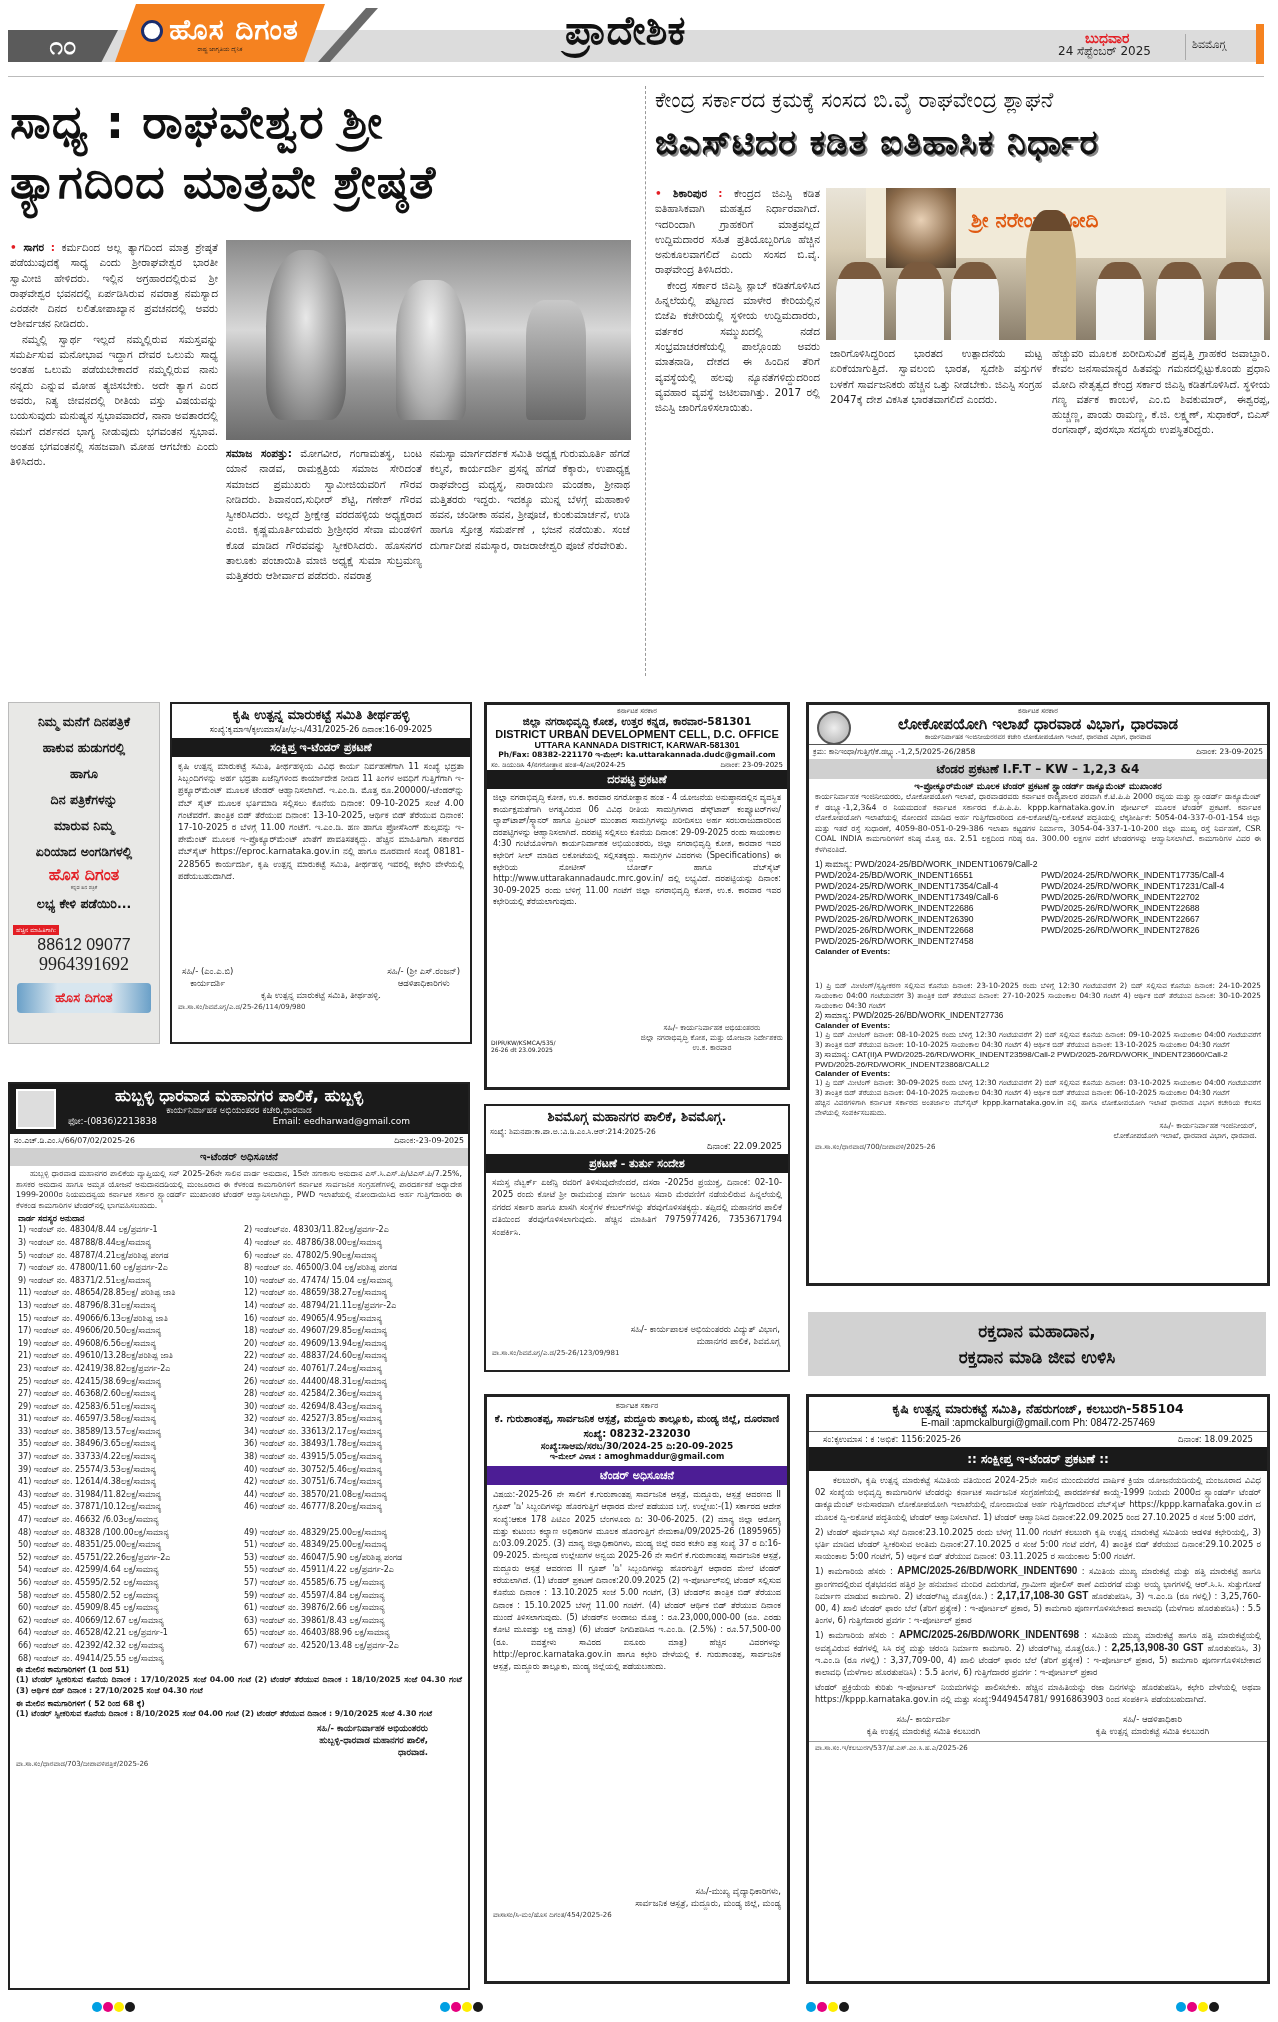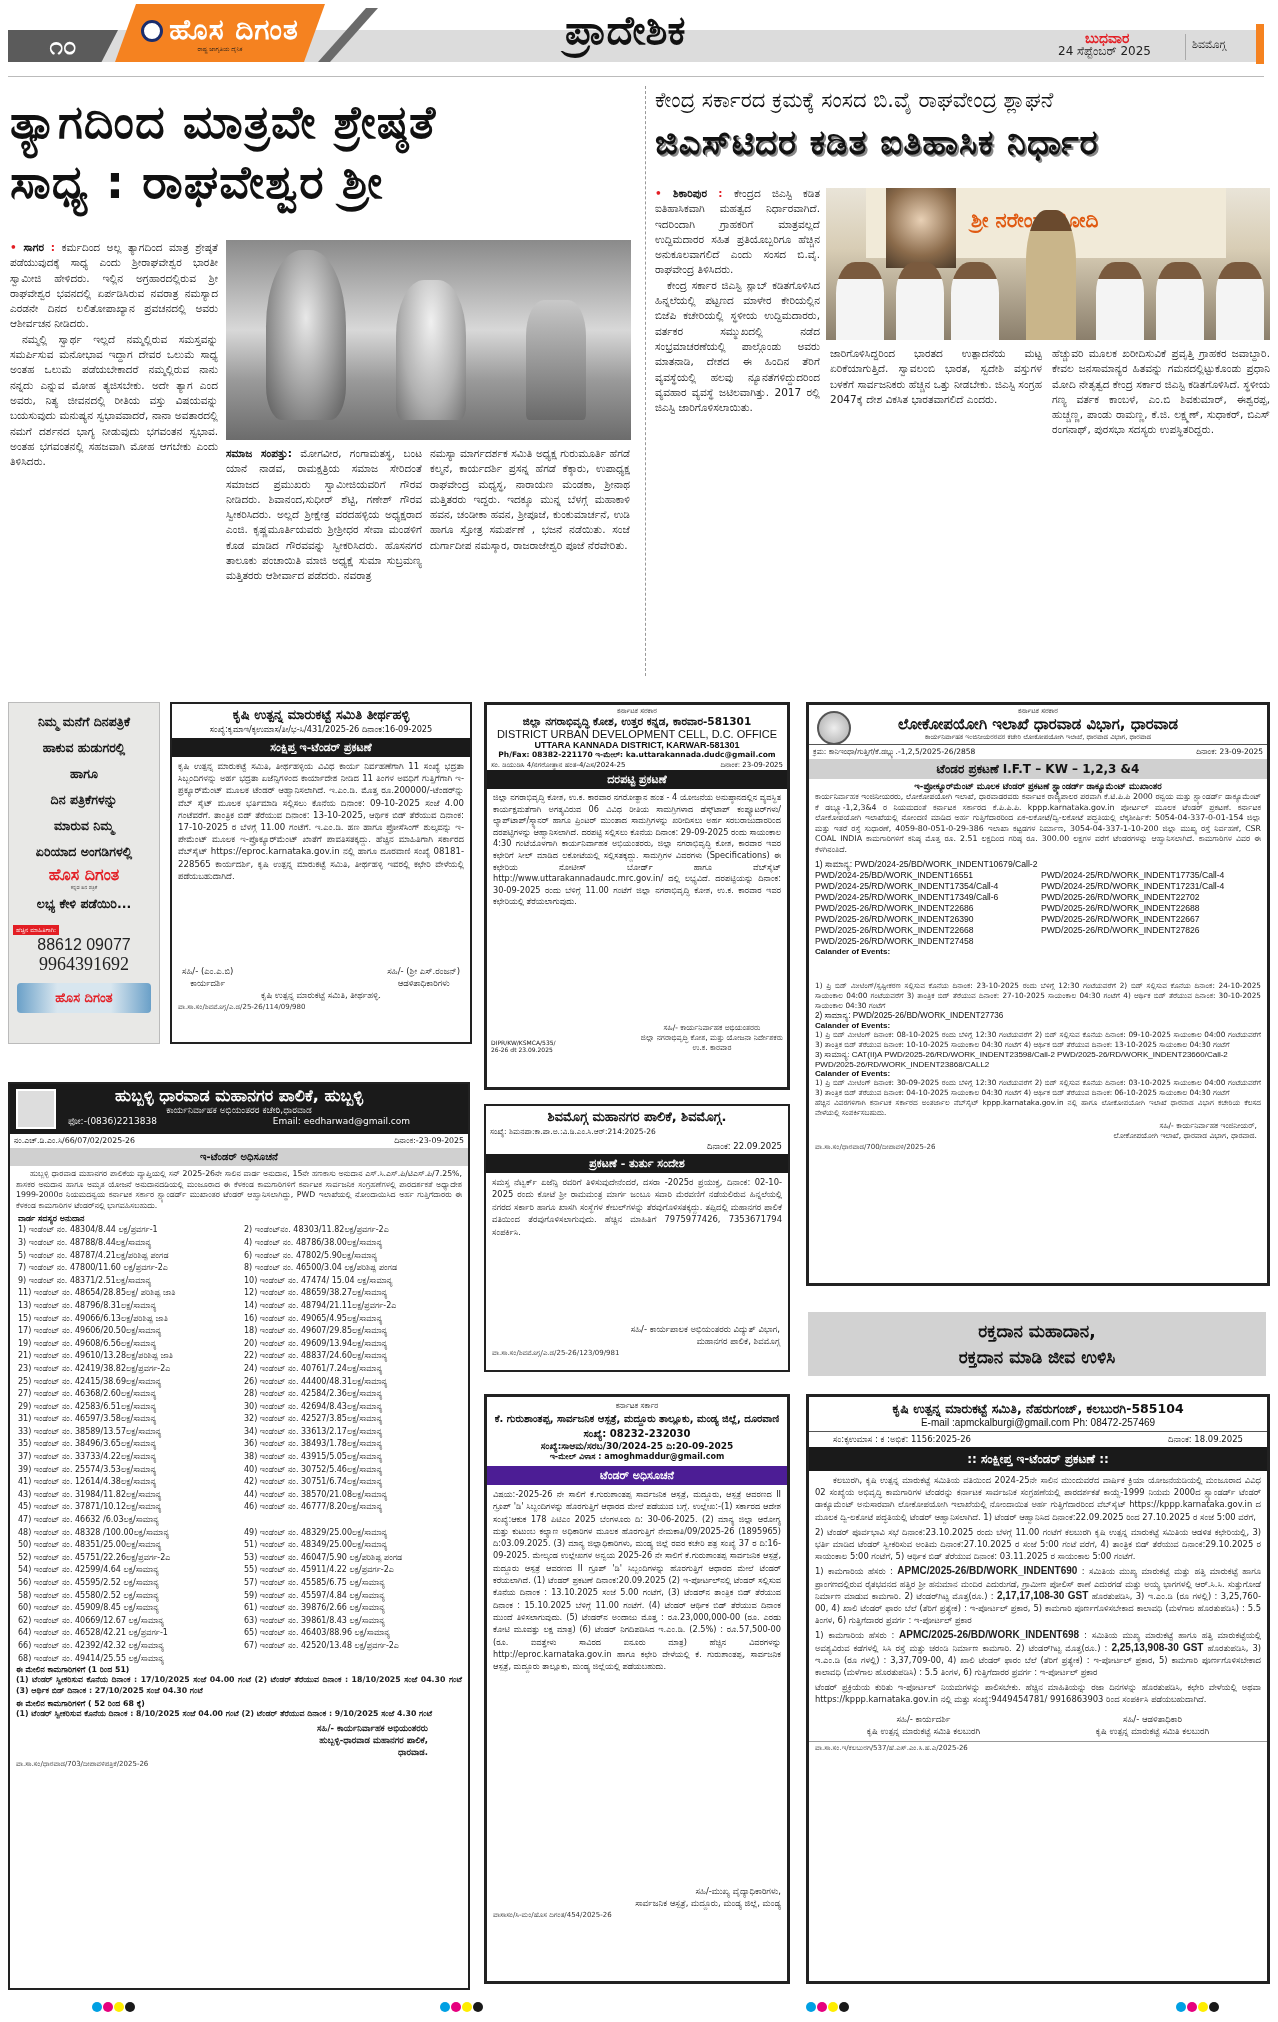--- a/index.html
+++ b/index.html
@@ -84,22 +84,22 @@
 <div class="abs logo-stripe"></div>
 <div class="abs section-title">ಪ್ರಾದೇಶಿಕ</div>
 <div class="abs mast-day">ಬುಧವಾರ</div>
 <div class="abs mast-date">24 ಸೆಪ್ಟೆಂಬರ್ 2025</div>
 <div class="abs mast-sep"></div>
 <div class="abs mast-city">ಶಿವಮೊಗ್ಗ</div>
 <div class="abs mast-accent"></div>
 <div class="abs mast-rule"></div>
 
 <div class="abs head1">
+  <div>ಸಾಧ್ಯ : ರಾಘವೇಶ್ವರ ಶ್ರೀ</div>
   <div>ತ್ಯಾಗದಿಂದ ಮಾತ್ರವೇ ಶ್ರೇಷ್ಠತೆ</div>
-  <div>ಸಾಧ್ಯ : ರಾಘವೇಶ್ವರ ಶ್ರೀ</div>
 </div>
 <div class="abs body-text" style="left:10px; top:240px; width:208px; height:430px; overflow:hidden;">
   <p><span class="dateline">• <b>ಸಾಗರ</b> : </span><span>ಕರ್ಮದಿಂದ ಅಲ್ಲ ತ್ಯಾಗದಿಂದ ಮಾತ್ರ ಶ್ರೇಷ್ಠತೆ ಪಡೆಯುವುದಕ್ಕೆ ಸಾಧ್ಯ ಎಂದು ಶ್ರೀರಾಘವೇಶ್ವರ ಭಾರತೀ ಸ್ವಾಮೀಜಿ ಹೇಳಿದರು. ಇಲ್ಲಿನ ಅಗ್ರಹಾರದಲ್ಲಿರುವ ಶ್ರೀ ರಾಘವೇಶ್ವರ ಭವನದಲ್ಲಿ ಏರ್ಪಡಿಸಿರುವ ನವರಾತ್ರ ನಮಸ್ಯಾದ ಎರಡನೇ ದಿನದ ಲಲಿತೋಪಾಖ್ಯಾನ ಪ್ರವಚನದಲ್ಲಿ ಅವರು ಆಶೀರ್ವಚನ ನೀಡಿದರು.</span></p>
   <p style="text-indent:12px">ನಮ್ಮಲ್ಲಿ ಸ್ವಾರ್ಥ ಇಲ್ಲದೆ ನಮ್ಮಲ್ಲಿರುವ ಸಮಸ್ತವನ್ನು ಸಮರ್ಪಿಸುವ ಮನೋಭಾವ ಇದ್ದಾಗ ದೇವರ ಒಲುಮೆ ಸಾಧ್ಯ ಅಂತಹ ಒಲುಮೆ ಪಡೆಯಬೇಕಾದರೆ ನಮ್ಮಲ್ಲಿರುವ ನಾನು ನನ್ನದು ಎನ್ನುವ ಮೋಹ ತ್ಯಜಿಸಬೇಕು. ಅದೇ ತ್ಯಾಗ ಎಂದ ಅವರು, ನಿತ್ಯ ಜೀವನದಲ್ಲಿ ರೀತಿಯ ವಸ್ತು ವಿಷಯವನ್ನು ಬಯಸುವುದು ಮನುಷ್ಯನ ಸ್ವಭಾವವಾದರೆ, ನಾನಾ ಅವತಾರದಲ್ಲಿ ನಮಗೆ ದರ್ಶನದ ಭಾಗ್ಯ ನೀಡುವುದು ಭಗವಂತನ ಸ್ವಭಾವ. ಅಂತಹ ಭಗವಂತನಲ್ಲಿ ಸಹಜವಾಗಿ ಮೋಹ ಆಗಬೇಕು ಎಂದು ತಿಳಿಸಿದರು.</p>
 </div>
 <div class="abs photo1" title="ಶ್ರೀ ರಾಘವೇಶ್ವರ ಭಾರತೀ ಸ್ವಾಮೀಜಿ ಪೂಜೆ">
   <div class="deity"></div>
   <div class="figure"></div>
   <div class="lamp"></div>
 </div>
@@ -160,21 +160,21 @@
     <div class="sig" style="white-space:pre-line;">ಸಹಿ/- (ಶ್ರೀ ಎಸ್.ರಂಜನ್)
 ಆಡಳಿತಾಧಿಕಾರಿಗಳು</div>
   </div>
   <div class="sig">ಕೃಷಿ ಉತ್ಪನ್ನ ಮಾರುಕಟ್ಟೆ ಸಮಿತಿ, ತೀರ್ಥಹಳ್ಳಿ.</div>
   <div class="ad-foot">ವಾ.ಸಾ.ಸಂ/ಶಿವಮೊಗ್ಗ/ಎ.ಡ/25-26/114/09/980</div>
 </div>
 
 <div class="abs ad" style="left:484px; top:702px; width:306px; height:388px; border-width:3px;">
   <div style="text-align:center; font-size:7px; padding-top:2px;">ಕರ್ನಾಟಕ ಸರಕಾರ</div>
   <div style="text-align:center; font-weight:bold; font-size:10.5px;">ಜಿಲ್ಲಾ ನಗರಾಭಿವೃದ್ಧಿ ಕೋಶ, ಉತ್ತರ ಕನ್ನಡ, ಕಾರವಾರ-581301</div>
-  <div style="text-align:center; font-weight:normal; font-size:11px; font-family:'Liberation Sans',sans-serif;">DISTRICT URBAN DEVELOPMENT CELL, D.C. OFFICE</div>
+  <div style="text-align:center; font-weight:bold; font-size:11px; font-family:'Liberation Sans',sans-serif;">DISTRICT URBAN DEVELOPMENT CELL, D.C. OFFICE</div>
   <div style="text-align:center; font-weight:bold; font-size:9px; font-family:'Liberation Sans',sans-serif;">UTTARA KANNADA DISTRICT, KARWAR-581301</div>
   <div style="text-align:center; font-size:7.5px; font-weight:bold;">Ph/Fax: 08382-221170 ಇ-ಮೇಲ್: ka.uttarakannada.dudc@gmail.com</div>
   <div style="display:flex; justify-content:space-between; font-size:7px; padding:1px 4px;">
       <span>ಸಂ. ಡಿಯುಡಿಸಿ 4/ನಗರೋತ್ಥಾನ ಹಂತ-4/ಎಸ/2024-25</span>
       <span>ದಿನಾಂಕ: 23-09-2025</span>
     </div>
   <div class="ad-black-bar">ದರಪಟ್ಟಿ ಪ್ರಕಟಣೆ</div>
   <div class="ad-text" style="height:234px; overflow:hidden; font-size:8.2px; line-height:11.6px;">ಜಿಲ್ಲಾ ನಗರಾಭಿವೃದ್ಧಿ ಕೋಶ, ಉ.ಕ. ಕಾರವಾರ ನಗರೋತ್ಥಾನ ಹಂತ - 4 ಯೋಜನೆಯ ಅನುಷ್ಠಾನದಲ್ಲಿನ ವ್ಯವಸ್ಥಿತ ಕಾರ್ಯಕ್ಷಮತೆಗಾಗಿ ಅಗತ್ಯವಿರುವ 06 ವಿವಿಧ ರೀತಿಯ ಸಾಮಗ್ರಿಗಳಾದ ಡೆಸ್ಕ್‌ಟಾಪ್ ಕಂಪ್ಯೂಟರ್‌ಗಳು/ಲ್ಯಾಪ್‌ಟಾಪ್/ಸ್ಕ್ಯಾನರ್ ಹಾಗೂ ಪ್ರಿಂಟರ್ ಮುಂತಾದ ಸಾಮಗ್ರಿಗಳನ್ನು ಖರೀದಿಸಲು ಅರ್ಹ ಸರಬರಾಜುದಾರರಿಂದ ದರಪಟ್ಟಿಗಳನ್ನು ಆಹ್ವಾನಿಸಲಾಗಿದೆ. ದರಪಟ್ಟಿ ಸಲ್ಲಿಸಲು ಕೊನೆಯ ದಿನಾಂಕ: 29-09-2025 ರಂದು ಸಾಯಂಕಾಲ 4:30 ಗಂಟೆಯೊಳಗಾಗಿ ಕಾರ್ಯನಿರ್ವಾಹಕ ಅಭಿಯಂತರರು, ಜಿಲ್ಲಾ ನಗರಾಭಿವೃದ್ಧಿ ಕೋಶ, ಕಾರವಾರ ಇವರ ಕಛೇರಿಗೆ ಸೀಲ್ ಮಾಡಿದ ಲಕೋಟೆಯಲ್ಲಿ ಸಲ್ಲಿಸತಕ್ಕದ್ದು. ಸಾಮಗ್ರಿಗಳ ವಿವರಗಳು (Specifications) ಈ ಕಛೇರಿಯ ನೋಟೀಸ್ ಬೋರ್ಡ್ ಹಾಗೂ ವೆಬ್‌ಸೈಟ್ http://www.uttarakannadaudc.mrc.gov.in/ ದಲ್ಲಿ ಲಭ್ಯವಿದೆ. ದರಪಟ್ಟಿಯನ್ನು ದಿನಾಂಕ: 30-09-2025 ರಂದು ಬೆಳಿಗ್ಗೆ 11.00 ಗಂಟೆಗೆ ಜಿಲ್ಲಾ ನಗರಾಭಿವೃದ್ಧಿ ಕೋಶ, ಉ.ಕ. ಕಾರವಾರ ಇವರ ಕಛೇರಿಯಲ್ಲಿ ತೆರೆಯಲಾಗುವುದು.</div>
   <div style="display:flex; justify-content:space-between; align-items:flex-end; padding:0 4px;">
     <div style="font-size:6px; white-space:pre-line;">DIPR/KW/KSMCA/535/
@@ -351,21 +351,21 @@
 </div>
 
 <div class="abs blood">
   <div>ರಕ್ತದಾನ ಮಹಾದಾನ,</div>
   <div>ರಕ್ತದಾನ ಮಾಡಿ ಜೀವ ಉಳಿಸಿ</div>
 </div>
 
 <div class="abs ad" style="left:806px; top:1394px; width:464px; height:590px; border-width:3px;">
   <div style="text-align:center; font-weight:bold; font-size:12.5px; padding-top:4px;">ಕೃಷಿ ಉತ್ಪನ್ನ ಮಾರುಕಟ್ಟೆ ಸಮಿತಿ, ನೆಹರುಗಂಜ್, ಕಲಬುರಗಿ-585104</div>
   <div style="text-align:center; font-size:10px; font-family:'Liberation Sans',sans-serif; padding-bottom:3px;">E-mail :apmckalburgi@gmail.com Ph: 08472-257469</div>
-  <div style="display:flex; justify-content:space-between; font-size:8.5px; padding:2px 24px; border-top:1px solid #555;">
+  <div style="display:flex; justify-content:space-between; font-size:8.5px; padding:2px 14px; border-top:1px solid #555;">
       <span>ಸಂ:ಕೃಉಮಾಸ : ಕ :ಅಭಿಕೆ: 1156:2025-26</span>
       <span>ದಿನಾಂಕ: 18.09.2025</span>
     </div>
   <div class="ad-black-bar" style="font-size:12px; padding:5px 0;">:: ಸಂಕ್ಷೀಪ್ತ ಇ-ಟೆಂಡರ್ ಪ್ರಕಟಣೆ ::</div>
   <div class="ad-text" style="font-size:8.4px; line-height:12.2px; text-indent:18px;">ಕಲಬುರಗಿ, ಕೃಷಿ ಉತ್ಪನ್ನ ಮಾರುಕಟ್ಟೆ ಸಮಿತಿಯ ವತಿಯಿಂದ 2024-25ನೇ ಸಾಲಿನ ಮುಂದುವರೆದ ವಾರ್ಷಿಕ ಕ್ರಿಯಾ ಯೋಜನೆಯಡಿಯಲ್ಲಿ ಮಂಜೂರಾದ ವಿವಿಧ 02 ಸಂಖ್ಯೆಯ ಅಭಿವೃದ್ಧಿ ಕಾಮಗಾರಿಗಳ ಟೆಂಡರನ್ನು ಕರ್ನಾಟಕ ಸಾರ್ವಜನಿಕ ಸಂಗ್ರಹಣೆಯಲ್ಲಿ ಪಾರದರ್ಶಕತೆ ಕಾಯ್ದೆ-1999 ನಿಯಮ 2000ದ ಸ್ಟ್ಯಾಂಡರ್ಡ್ ಟೆಂಡರ್ ಡಾಕ್ಯೂಮೆಂಟ್ ಅನುಸಾರವಾಗಿ ಲೋಕೋಪಯೋಗಿ ಇಲಾಖೆಯಲ್ಲಿ ನೋಂದಾಯಿತ ಅರ್ಹ ಗುತ್ತಿಗೆದಾರರಿಂದ ವೆಬ್‌ಸೈಟ್ https://kppp.karnataka.gov.in ದ ಮೂಲಕ ದ್ವಿ-ಲಕೋಟೆ ಪದ್ಧತಿಯಲ್ಲಿ ಟೆಂಡರ್ ಆಹ್ವಾನಿಸಲಾಗಿದೆ. 1) ಟೆಂಡರ್ ಆಹ್ವಾನಿಸಿದ ದಿನಾಂಕ:22.09.2025 ರಿಂದ 27.10.2025 ರ ಸಂಜೆ 5:00 ವರೆಗೆ,</div>
   <div class="ad-text" style="font-size:8.4px; line-height:12.2px; padding-top:0;">2) ಟೆಂಡರ್ ಪೂರ್ವಭಾವಿ ಸಭೆ ದಿನಾಂಕ:23.10.2025 ರಂದು ಬೆಳಗ್ಗೆ 11.00 ಗಂಟೆಗೆ ಕಲಬುರಗಿ ಕೃಷಿ ಉತ್ಪನ್ನ ಮಾರುಕಟ್ಟೆ ಸಮಿತಿಯ ಆಡಳಿತ ಕಛೇರಿಯಲ್ಲಿ, 3) ಭರ್ತಿ ಮಾಡಿದ ಟೆಂಡರ್ ಸ್ವೀಕರಿಸುವ ಅಂತಿಮ ದಿನಾಂಕ:27.10.2025 ರ ಸಂಜೆ 5:00 ಗಂಟೆ ವರೆಗೆ, 4) ತಾಂತ್ರಿಕ ಬಿಡ್ ತೆರೆಯುವ ದಿನಾಂಕ:29.10.2025 ರ ಸಾಯಂಕಾಲ 5:00 ಗಂಟೆಗೆ, 5) ಆರ್ಥಿಕ ಬಿಡ್ ತೆರೆಯುವ ದಿನಾಂಕ: 03.11.2025 ರ ಸಾಯಂಕಾಲ 5:00 ಗಂಟೆಗೆ.</div>
   <div class="ad-text" style="font-size:8.4px; line-height:12.2px; padding-top:0;">
     <span>1) ಕಾಮಗಾರಿಯ ಹೆಸರು :</span>
     <b style="font-family:'Liberation Sans',sans-serif; font-size:10px;">APMC/2025-26/BD/WORK_INDENT690</b>
     <span>: ಸಮಿತಿಯ ಮುಖ್ಯ ಮಾರುಕಟ್ಟೆ ಮತ್ತು ಹತ್ತಿ ಮಾರುಕಟ್ಟೆ ಹಾಗೂ ಪ್ರಾಂಗಣದಲ್ಲಿರುವ ರೈತಭವನದ ಹತ್ತಿರ ಶ್ರೀ ಹನುಮಾನ ಮಂದಿರ ಎದುರುಗಡೆ, ಗ್ರಾಮೀಣ ಪೋಲಿಸ್ ಠಾಣೆ ಎದುರಗಡೆ ಮತ್ತು ಅಯ್ಯ ಭಾಗಗಳಲ್ಲಿ ಆರ್.ಸಿ.ಸಿ. ಸುತ್ತುಗೋಡೆ ನಿರ್ಮಾಣ ಮಾಡುವ ಕಾಮಗಾರಿ. 2) ಟೆಂಡರ್‌ಗಿಟ್ಟ ಮೊತ್ತ(ರೂ.) :</span>

